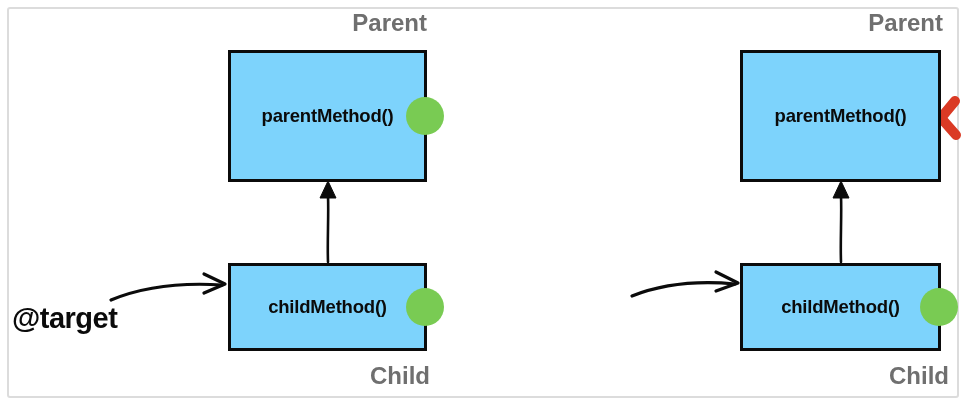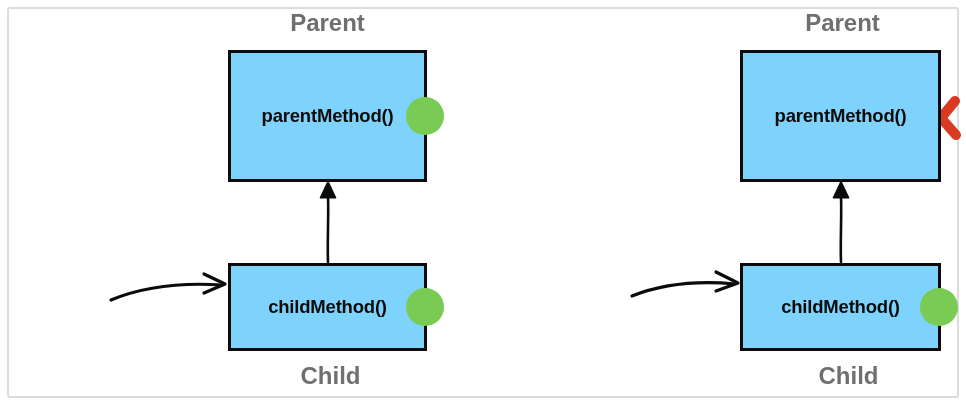--- a/index.html
+++ b/index.html
@@ -23,21 +23,21 @@
   .method{
     font-size:18.5px;font-weight:bold;color:var(--ink_black,#0b0b0b);
     letter-spacing:-0.2px;white-space:nowrap;
   }
   .dot{
     position:absolute;width:38px;height:38px;border-radius:50%;
     background:var(--match_green,#79cb53);
     right:-20px;top:50%;transform:translateY(-50%);
   }
   .cls-title{
-    position:absolute;width:199px;text-align:center;
+    position:absolute;width:199px;text-align:right;
     font-size:24px;font-weight:bold;color:var(--title_gray,#6f6f6f);white-space:nowrap;
   }
   .title-parent-left{left:228px;top:9px;}
   .title-child-left{left:231px;top:362px;}
   .title-parent-right{left:742px;top:9px;width:201px;}
   .title-child-right{left:748px;top:362px;width:201px;}
   .annotation{
     position:absolute;font-size:29px;font-weight:bold;color:var(--ink_black,#0b0b0b);
     letter-spacing:-0.5px;white-space:nowrap;
   }
@@ -89,20 +89,21 @@
     <span class="dot"></span>
   </div>
 
   <div class="box box-child-left">
     <span class="method">childMethod()</span>
     <span class="dot"></span>
   </div>
 
   <div class="cls-title title-child-left">Child</div>
 
+  <div class="annotation annotation-target">@target</div>
 
   <div class="cls-title title-parent-right">Parent</div>
 
   <div class="box box-parent-right">
     <span class="method">parentMethod()</span>
 
   </div>
 
   <div class="box box-child-right">
     <span class="method">childMethod()</span>

